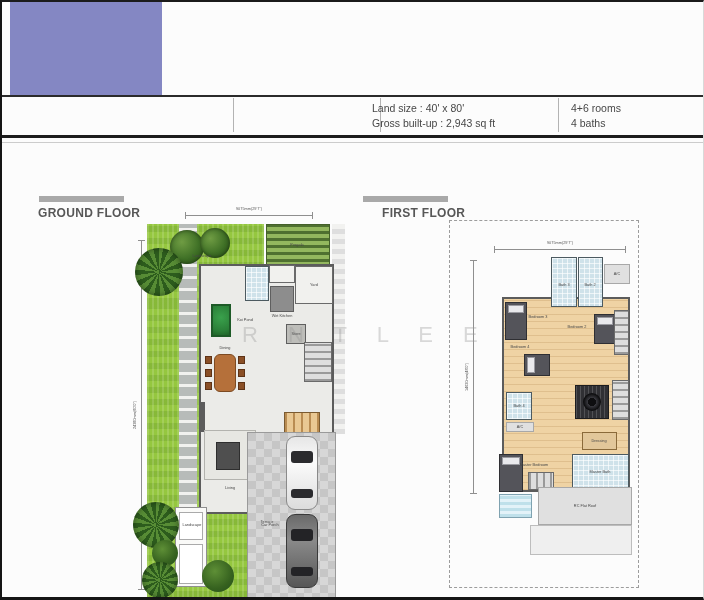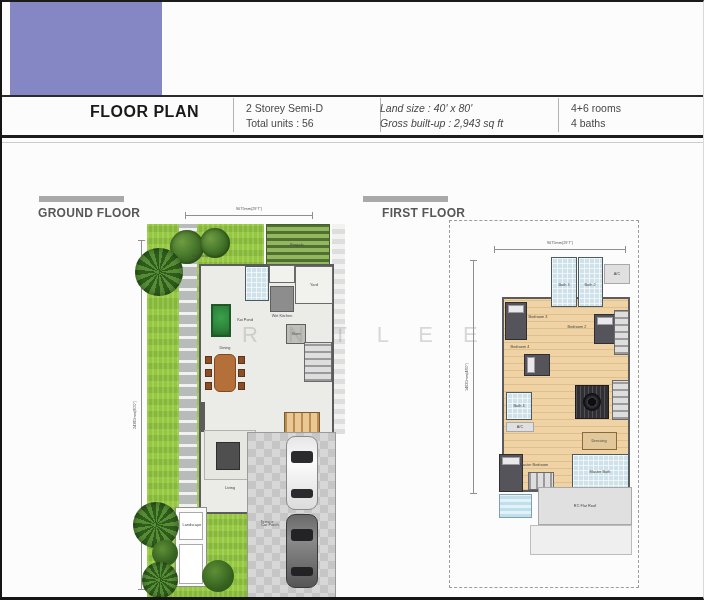--- a/index.html
+++ b/index.html
@@ -88,29 +88,24 @@
   .chair{position:absolute;width:7px;height:8px;background:#8a4f26;border:1px solid #5e3316;box-sizing:border-box;}
 </style>
 </head>
 <body>
 
 <div class="page">
 
   <div class="purple"></div>
 
   <div class="hline-top"></div>
-  <div class="page-title">FLOOR PLAN</div>
   <div class="vdiv" style="left:231px;"></div>
   <div class="vdiv" style="left:378px;"></div>
   <div class="vdiv" style="left:556px;"></div>
-  <div class="info" style="left:244px;">
-    <div>2 Storey Semi-D</div>
-    <div>Total units : 56</div>
-  </div>
-  <div class="info" style="left:378px;font-style:italic;">
+  <div class="info" style="left:370px;">
     <div>Land size : 40' x 80'</div>
     <div>Gross built-up : 2,943 sq ft</div>
   </div>
   <div class="info" style="left:569px;">
     <div>4+6 rooms</div>
     <div>4 baths</div>
   </div>
   <div class="hline-bot"></div>
   <div class="hline-thin"></div>
 

